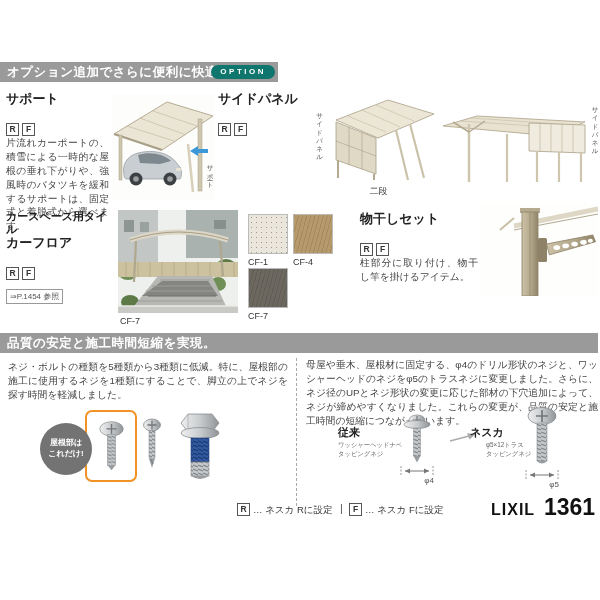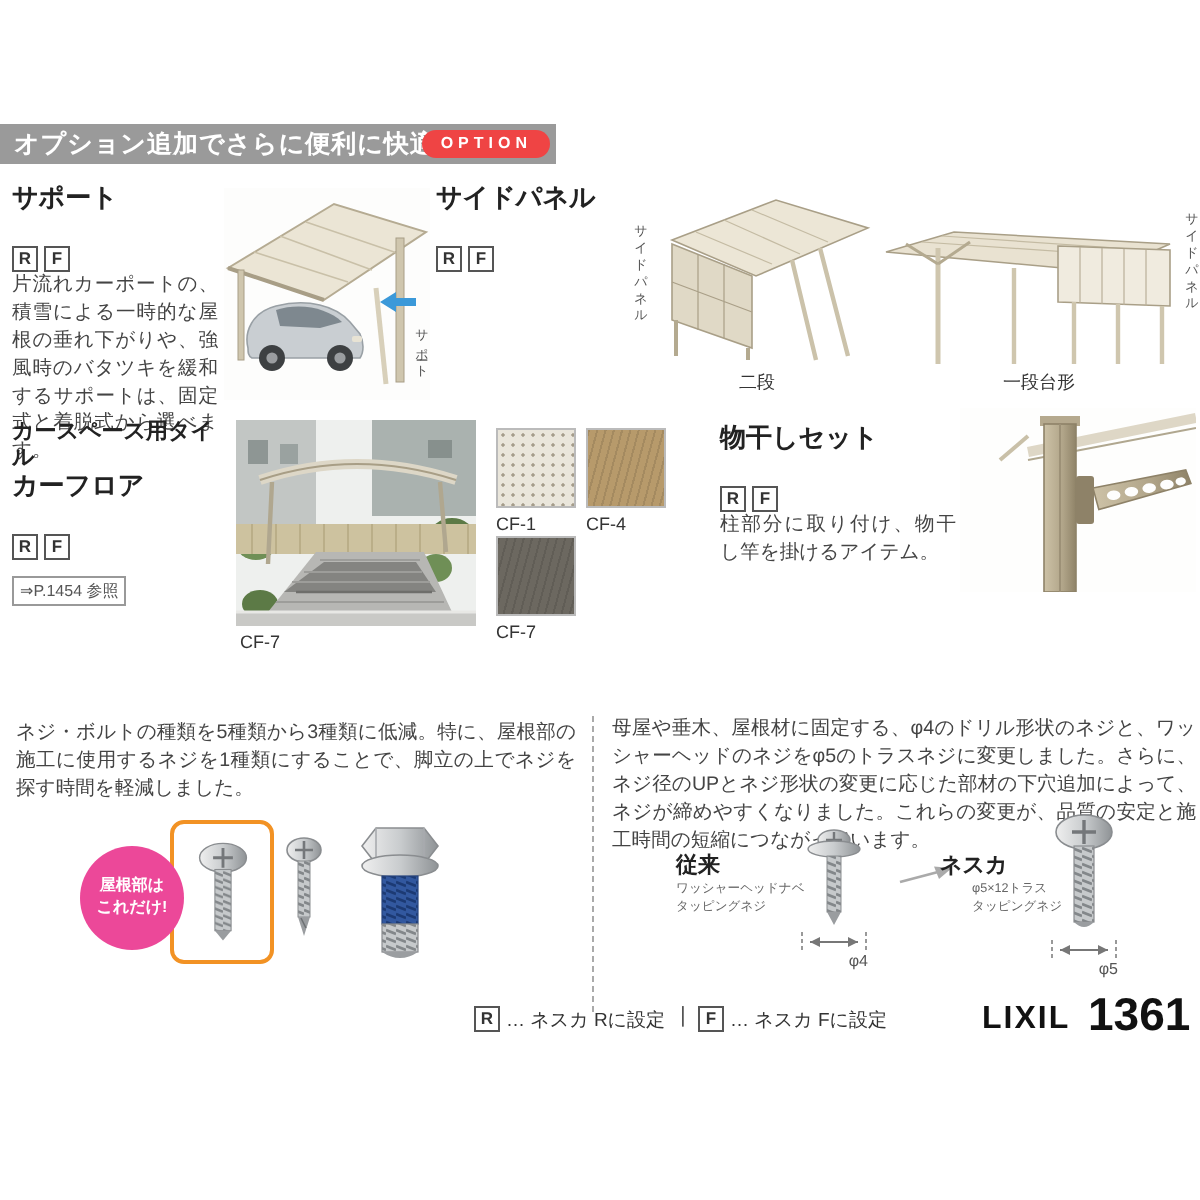--- a/index.html
+++ b/index.html
@@ -4,21 +4,21 @@
 <style>
   html,body{margin:0;padding:0;background:#fff;}
   .page{position:relative;width:600px;height:600px;background:#fff;overflow:hidden;
         font-family:"Liberation Sans","DejaVu Sans",sans-serif;color:#333;}
 
   
   .bar{position:absolute;background:#9a9a9a;height:20px;display:flex;align-items:center;}
   .bar1{left:0;top:62px;width:278px;}
   .bar2{left:0;top:333px;width:598px;}
   .bar-title{color:#fff;font-weight:bold;font-size:12.5px;padding-left:7px;white-space:nowrap;letter-spacing:0.5px;}
-  .option-badge{position:absolute;right:3px;top:3px;height:14px;line-height:14px;background:#ef4444;color:#fff;
+  .option-badge{position:absolute;right:3px;top:3px;height:14px;line-height:14px;background:#0f766e;color:#fff;
                 border-radius:8px;font-size:8px;font-weight:bold;letter-spacing:2.5px;padding:0 9px;}
 
   
   .sec-title{font-size:13px;font-weight:bold;color:#222;line-height:1.15;}
   .sec-title-sm{font-size:11px;font-weight:bold;color:#222;line-height:1.2;}
   .body-text{font-size:9.8px;color:#444;line-height:1.42;text-align:justify;}
   .rf-row{margin-top:16px;height:13px;}
   .rf-badge{display:inline-block;width:11px;height:11px;line-height:11px;text-align:center;border:1px solid #555;
             font-size:8.5px;font-weight:bold;color:#333;background:#fff;margin-right:3px;vertical-align:top;}
   .caption{font-size:9px;color:#333;}
@@ -45,21 +45,21 @@
 
   .laundry-col{left:360px;top:212px;width:118px;}
   .laundry-fig{left:480px;top:204px;width:118px;height:92px;}
 
   
   .q-left{left:8px;top:360px;width:280px;}
   .q-right{left:306px;top:358px;width:292px;}
   .q-divider{left:296px;top:358px;height:148px;width:0;border-left:1px dashed #aaa;}
 
   .screw-group{left:40px;top:410px;width:220px;height:72px;}
-  .bubble{position:absolute;left:0;top:13px;width:52px;height:52px;border-radius:50%;background:#ec4899;
+  .bubble{position:absolute;left:0;top:13px;width:52px;height:52px;border-radius:50%;background:#737373;
           display:flex;flex-direction:column;align-items:center;justify-content:center;z-index:2;}
   .bubble span{color:#fff;font-size:8px;font-weight:bold;line-height:1.35;}
   .roof-box{position:absolute;left:45px;top:0;width:48px;height:68px;border:2px solid #f29224;border-radius:7px;
             background:#fff;display:flex;align-items:center;justify-content:center;}
   .screw2-pos{position:absolute;left:102px;top:8px;}
   .bolt-pos{position:absolute;left:138px;top:2px;}
 
   .compare{left:330px;top:420px;width:268px;height:78px;}
   .cmp-name{position:absolute;font-size:11px;font-weight:bold;color:#222;}
   .cmp-desc{position:absolute;font-size:6.3px;color:#666;line-height:1.45;}
@@ -159,21 +159,20 @@
     <svg viewBox="0 0 146 88" width="146" height="88">
       <polygon points="2,32 36,22 144,28 112,42" fill="#e9e2d1" stroke="#a99f87" stroke-width="0.8"></polygon>
       <path d="M20,27 L122,34 M30,24 L132,31" stroke="#c4bba3" stroke-width="0.6" fill="none"></path>
       <path d="M28,30 L28,88" stroke="#cfc6ae" stroke-width="2.5"></path>
       <path d="M28,38 L12,28 M28,38 L44,27" stroke="#b4aa90" stroke-width="1.5" fill="none"></path>
       <polygon points="88,29 144,31 144,59 88,57" fill="#f0ebdf" stroke="#a99f87" stroke-width="0.8"></polygon>
       <path d="M99,29.5 L99,57.5 M110,30 L110,58 M121,30.5 L121,58.5 M132,31 L132,59" stroke="#b9b09a" stroke-width="0.6"></path>
       <path d="M66,40 L66,88 M96,57 L96,88 M118,58 L118,88 M140,59 L140,88" stroke="#cfc6ae" stroke-width="2.2"></path>
     </svg>
     <div class="vlabel" style="position:absolute;right:0;top:8px;">サイドパネル</div>
-    <div class="caption fig-cap">一段台形</div>
   </div>
 
   <div class="abs carfloor-col">
     <div class="sec-title-sm">カースペース用タイル</div>
     <div class="sec-title">カーフロア</div>
     <div class="rf-row">
       <span class="rf-badge">R</span><span class="rf-badge">F</span>
     </div>
     <div style="margin-top:5px;">
       <span class="ref-box">⇒P.1454 参照</span>
@@ -236,20 +235,23 @@
         <polygon points="67,40 114,35 116,42 69,51" fill="url(#gTan)" stroke="#8e8268" stroke-width="0.8"></polygon>
         <ellipse cx="77" cy="44.5" rx="3.4" ry="2.4" fill="#fefefd"></ellipse>
         <ellipse cx="86" cy="43.5" rx="3.4" ry="2.4" fill="#fefefd"></ellipse>
         <ellipse cx="95" cy="42.5" rx="3.4" ry="2.4" fill="#fefefd"></ellipse>
         <ellipse cx="104" cy="41.5" rx="3.4" ry="2.4" fill="#fefefd"></ellipse>
         <ellipse cx="111" cy="40.5" rx="2.6" ry="2" fill="#fefefd"></ellipse>
       </g>
     </svg>
   </div>
 
+  <div class="bar bar2">
+    <span class="bar-title">品質の安定と施工時間短縮を実現。</span>
+  </div>
 
   <div class="abs q-left body-text">ネジ・ボルトの種類を5種類から3種類に低減。特に、屋根部の施工に使用するネジを1種類にすることで、脚立の上でネジを探す時間を軽減しました。</div>
   <div class="abs q-divider"></div>
   <div class="abs q-right body-text">母屋や垂木、屋根材に固定する、φ4のドリル形状のネジと、ワッシャーヘッドのネジをφ5のトラスネジに変更しました。さらに、ネジ径のUPとネジ形状の変更に応じた部材の下穴追加によって、ネジが締めやすくなりました。これらの変更が、品質の安定と施工時間の短縮につながっています。</div>
 
   <div class="abs screw-group">
     <div class="bubble">
       <span>屋根部は</span>
       <span>これだけ!</span>
     </div>

